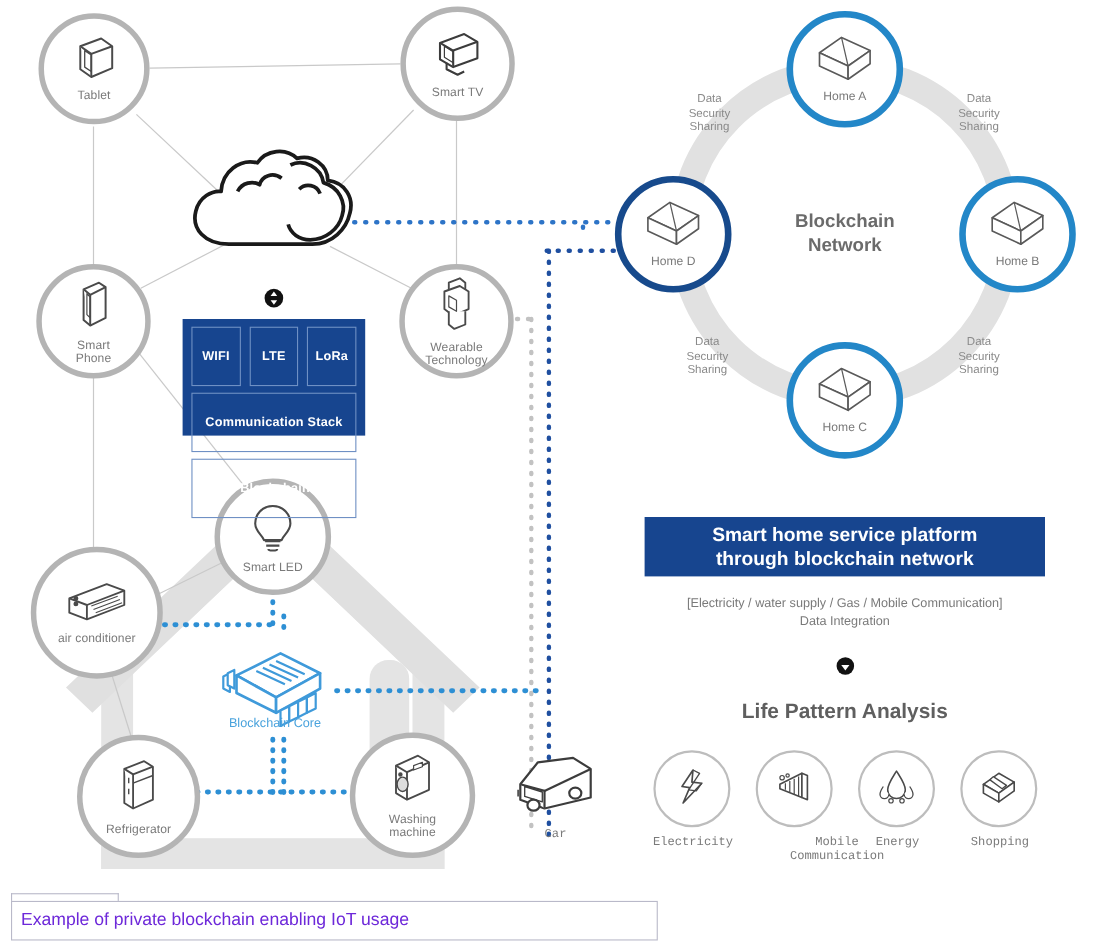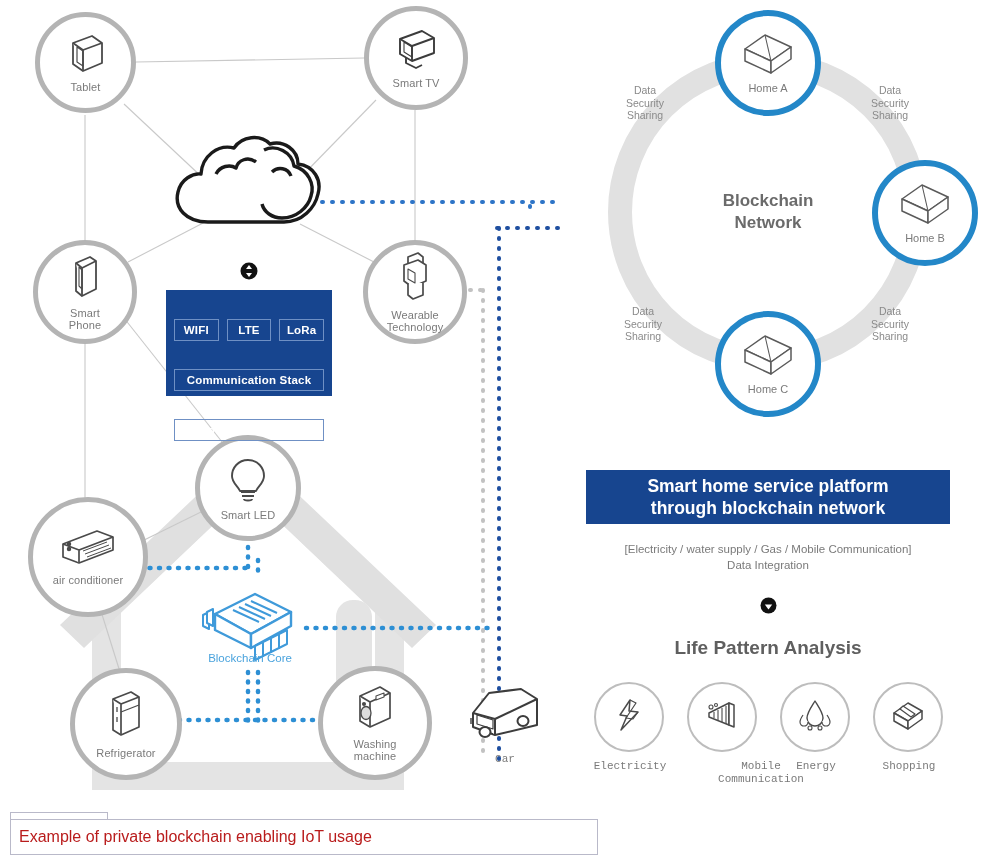--- a/index.html
+++ b/index.html
@@ -44,21 +44,21 @@
   }
 
   
   .stackbox{
     position:absolute;background:#17458f;box-sizing:border-box;
     padding:7px 8px;display:flex;flex-direction:column;gap:6px;
   }
   .stackrow{display:flex;gap:8px;justify-content:center;}
   .chip{
     border:1px solid #6f90c4;color:#ffffff;font-size:11.5px;font-weight:bold;
-    padding:4px 0;text-align:center;box-sizing:border-box;letter-spacing:.2px;margin-top:22px;
+    padding:20px 0;text-align:center;box-sizing:border-box;letter-spacing:.2px;
   }
   .chip.w{flex:1;}
   .chip.full{width:100%;}
 
   
   .banner{
     position:absolute;background:#17458f;color:#fff;text-align:center;
     font-size:17.5px;font-weight:bold;line-height:22px;
     display:flex;align-items:center;justify-content:center;
     padding:6px 10px;box-sizing:border-box;
@@ -76,21 +76,21 @@
   .dss{
     position:absolute;text-align:center;font-size:10.5px;line-height:12.5px;color:#8a8a8a;
   }
   .bccore-lbl{
     position:absolute;font-size:11.5px;color:#4aa3dd;text-align:center;
   }
   .caption{
     position:absolute;left:10px;top:819px;width:588px;height:36px;
     border:1px solid #b9b9c9;background:#ffffff;box-sizing:border-box;
     display:flex;align-items:center;padding-left:8px;
-    font-size:16px;color:#b91c1c;
+    font-size:16px;color:#6d28d9;
   }
   .captab{
     position:absolute;left:10px;top:812px;width:98px;height:8px;
     border:1px solid #b9b9c9;border-bottom:none;background:#fff;box-sizing:border-box;
   }
   .arrowicon{position:absolute;}
 </style>
 </head>
 <body>
 
@@ -379,20 +379,33 @@
           <path d="M4 16 L24 2 L50 14 L30 28 Z"></path>
           <path d="M4 16 L4 28 L30 40 L30 28 Z"></path>
           <path d="M30 28 L30 40 L50 26 L50 14 Z"></path>
           <path d="M24 2 L30 28" stroke-width="1.1"></path>
         </g>
       </svg>
     </span>
     <span class="lbl">Home C</span>
   </div>
 
+  <div class="home dark" style="left:559px;top:160px;width:106px;height:106px;">
+    <span>
+      <svg width="54" height="42" viewBox="0 0 54 42">
+        <g fill="#fff" stroke="#5a5a5a" stroke-width="1.5" stroke-linejoin="round">
+          <path d="M4 16 L24 2 L50 14 L30 28 Z"></path>
+          <path d="M4 16 L4 28 L30 40 L30 28 Z"></path>
+          <path d="M30 28 L30 40 L50 26 L50 14 Z"></path>
+          <path d="M24 2 L30 28" stroke-width="1.1"></path>
+        </g>
+      </svg>
+    </span>
+    <span class="lbl">Home D</span>
+  </div>
 
   <div class="dss" style="left:603px;top:84px;width:84px;">
     <div>Data</div>
     <div>Security</div>
     <div>Sharing</div>
   </div>
   <div class="dss" style="left:848px;top:84px;width:84px;">
     <div>Data</div>
     <div>Security</div>
     <div>Sharing</div>

